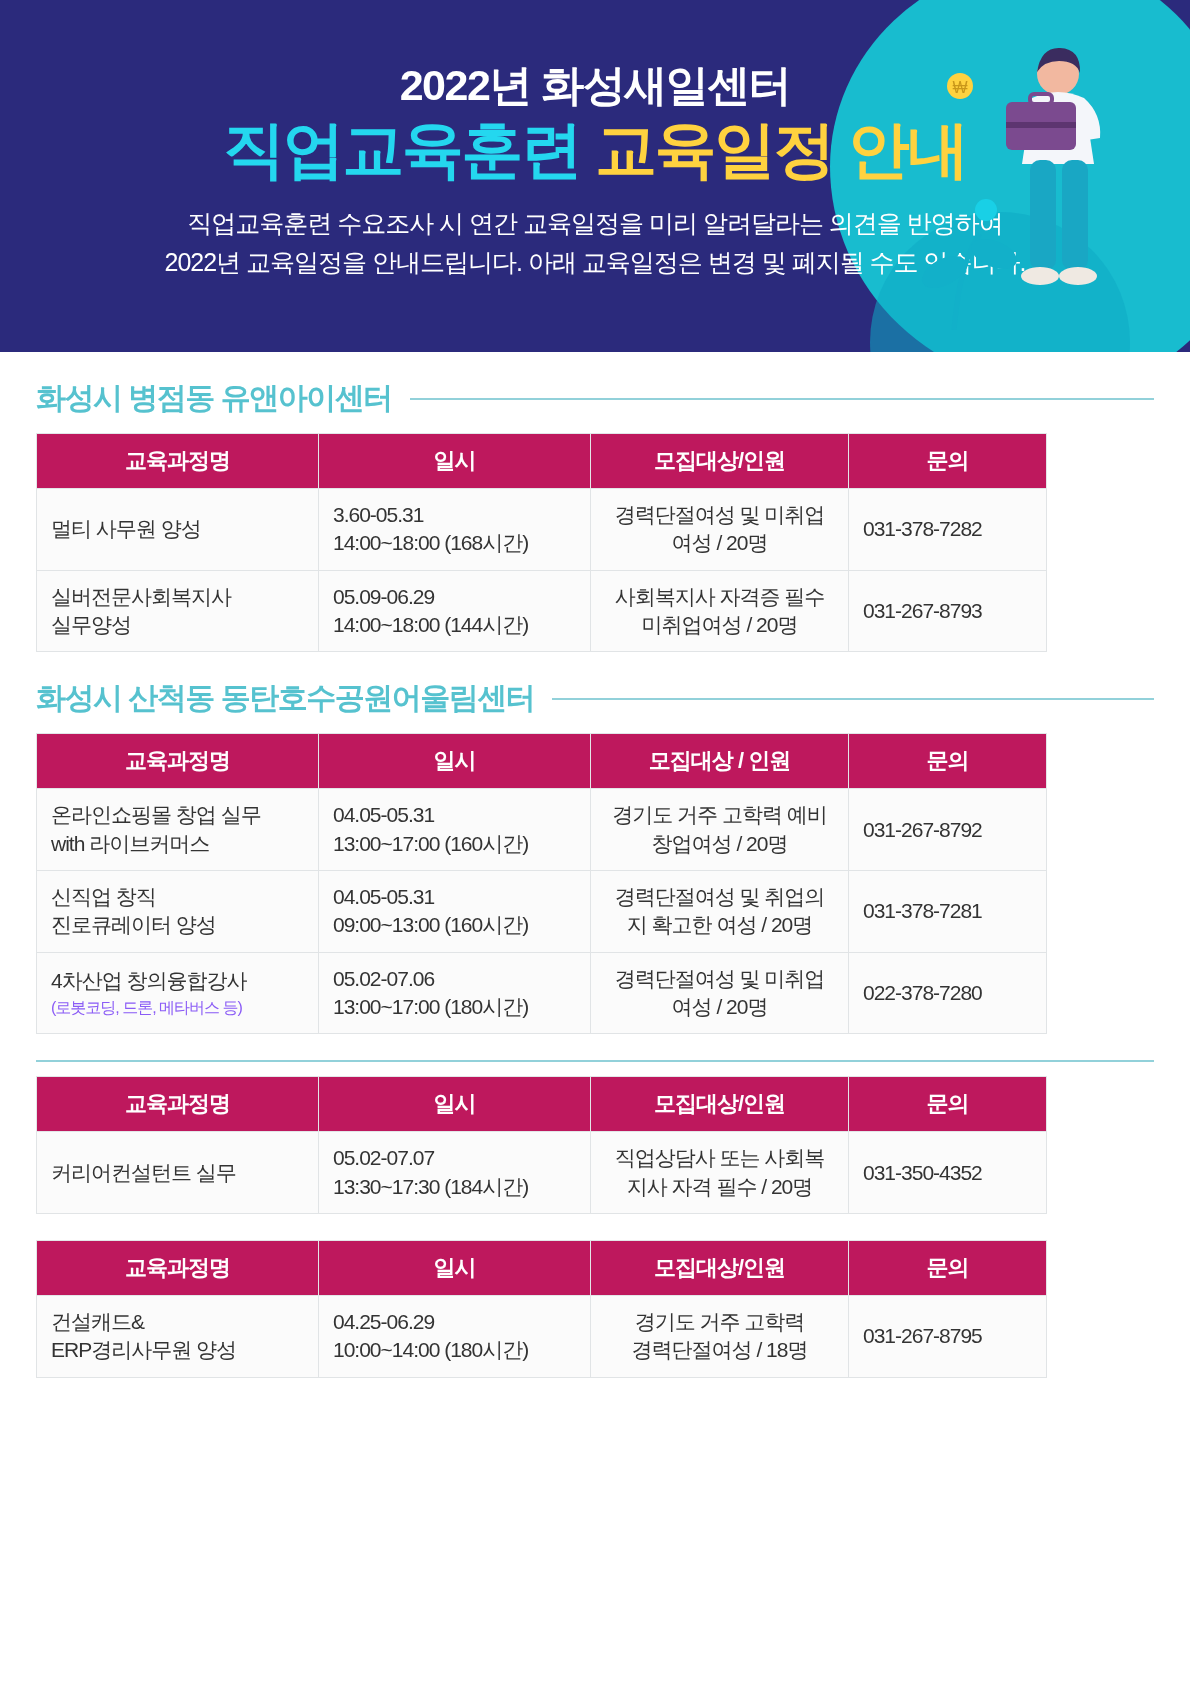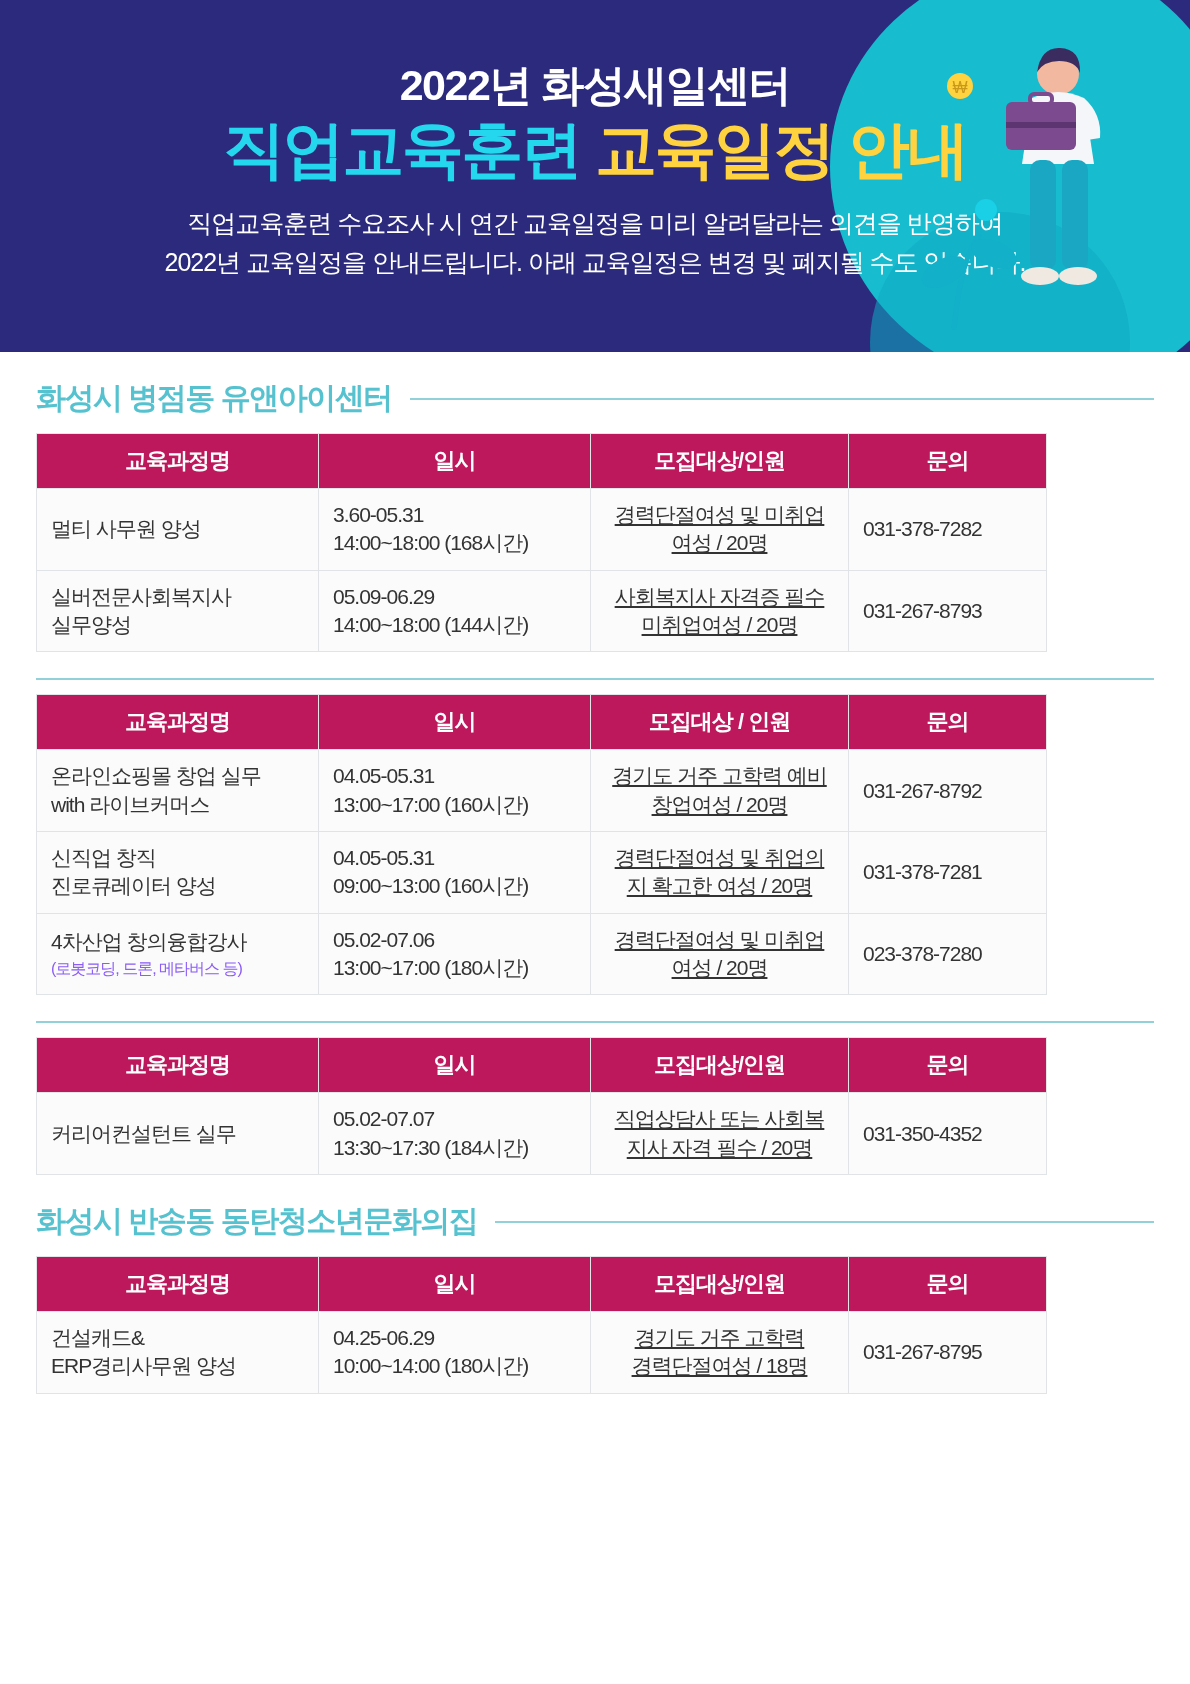--- a/index.html
+++ b/index.html
@@ -108,21 +108,21 @@
     font-size: 21px;
     color: #333333;
     letter-spacing: -1px;
     padding: 12px 14px;
     vertical-align: middle;
     background: #fbfbfb;
     line-height: 1.35;
   }
   td.c-name { text-align: left; }
   td.c-when { text-align: left; }
-  td.c-target { text-align: center; text-decoration: underline; }
+  td.c-target { text-align: center; }
   td.c-tel { text-align: left; font-size: 23px; color: #2b2b2b; }
   .sub-note { display:block; font-size: 16px; color: #8b5cf6; margin-top: 2px; }
 
   col.w1 { width: 282px; }
   col.w2 { width: 272px; }
   col.w3 { width: 258px; }
   col.w4 { width: 198px; }
 </style>
 </head>
 <body>
@@ -224,20 +224,21 @@
               <div>미취업여성 / 20명</div>
             </td>
             <td class="c-tel">031-267-8793</td>
           </tr>
         </tbody>
       </table>
     </div>
 
     <div class="section">
       <div class="sec-head">
+        <div class="sec-title">화성시 산척동 동탄호수공원어울림센터</div>
         <div class="sec-rule"></div>
       </div>
       <table class="sched">
         <colgroup>
             <col class="w1">
             <col class="w2">
             <col class="w3">
             <col class="w4">
           </colgroup>
         <thead>
@@ -285,21 +286,21 @@
               <div class="sub-note">(로봇코딩, 드론, 메타버스 등)</div>
             </td>
             <td class="c-when">
               <div>05.02-07.06</div>
               <div>13:00~17:00 (180시간)</div>
             </td>
             <td class="c-target">
               <div>경력단절여성 및 미취업</div>
               <div>여성 / 20명</div>
             </td>
-            <td class="c-tel">023-378-7280</td>
+            <td class="c-tel">022-378-7280</td>
           </tr>
         </tbody>
       </table>
     </div>
 
     <div class="section">
       <div class="sec-head">
         <div class="sec-rule"></div>
       </div>
       <table class="sched">
@@ -330,24 +331,20 @@
               <div>직업상담사 또는 사회복</div>
               <div>지사 자격 필수 / 20명</div>
             </td>
             <td class="c-tel">031-350-4352</td>
           </tr>
         </tbody>
       </table>
     </div>
 
     <div class="section">
-      <div class="sec-head">
-        <div class="sec-title">화성시 반송동 동탄청소년문화의집</div>
-        <div class="sec-rule"></div>
-      </div>
       <table class="sched">
         <colgroup>
             <col class="w1">
             <col class="w2">
             <col class="w3">
             <col class="w4">
           </colgroup>
         <thead>
           <tr>
             <th>교육과정명</th>

